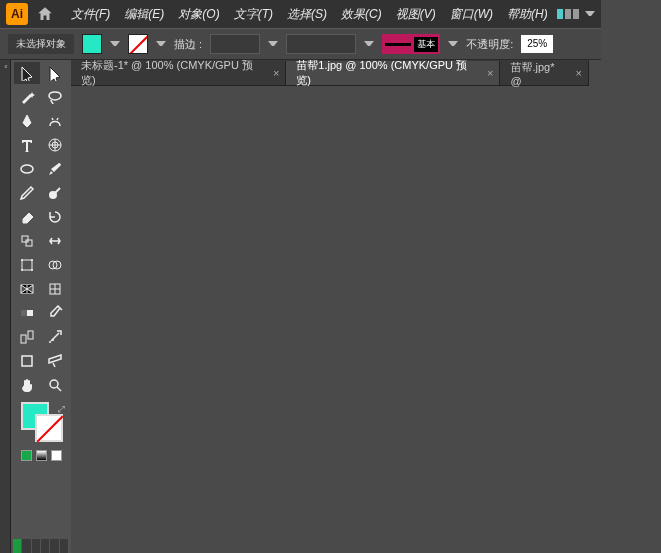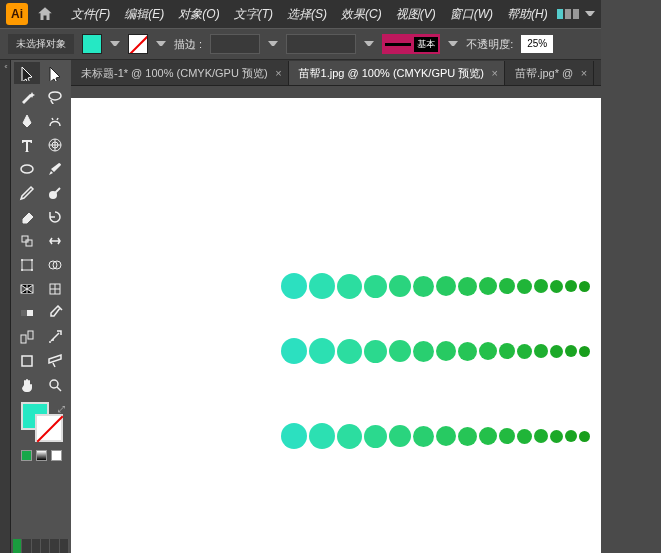--- a/index.html
+++ b/index.html
@@ -46,21 +46,21 @@
 .bg-sw { width:28px; height:28px; background:#fff; border:2px solid #ddd; position:absolute; left:22px; top:12px; }
 .bg-sw::after { content:""; position:absolute; width:36px; height:2px; background:#e00; transform:rotate(-45deg); top:12px; left:-5px; }
 .swap-ic { position:absolute; right:4px; top:2px; font-size:9px; color:#ccc; }
 .mini-sw-row { height:22px; display:flex; align-items:center; justify-content:center; gap:4px; }
 .mini-sw-row .m { width:11px; height:11px; border:1px solid #999; }
 .bottom-bar { height:14px; background:#3a3a3a; margin-top:auto; display:flex; }
 .bottom-bar .b { flex:1; border-right:1px solid #555; }
 .bottom-bar .b.g { background:#1a9c3e; }
 
 
-.main { flex:1; display:flex; flex-direction:column;gap:12px; }
+.main { flex:1; display:flex; flex-direction:row;gap:12px; }
 .tabbar { background:#383838; height:26px; display:flex; align-items:flex-end; border-bottom:1px solid #222; }
 .tab { height:24px; padding:0 20px 0 10px; font-size:11px; color:#ccc; display:flex; align-items:center; position:relative; background:#383838; border-right:1px solid #222; cursor:pointer; }
 .tab.active { background:#4a4a4a; color:#fff; }
 .tab .close { position:absolute; right:6px; font-size:11px; color:#aaa; }
 .canvas { flex:1; background:#fff; position:relative; overflow:hidden; }
 .dots-row { position:absolute; left:210px; display:flex; align-items:center; gap:2px; }
 .dot { border-radius:50%; }
 </style>
 </head>
 <body>

